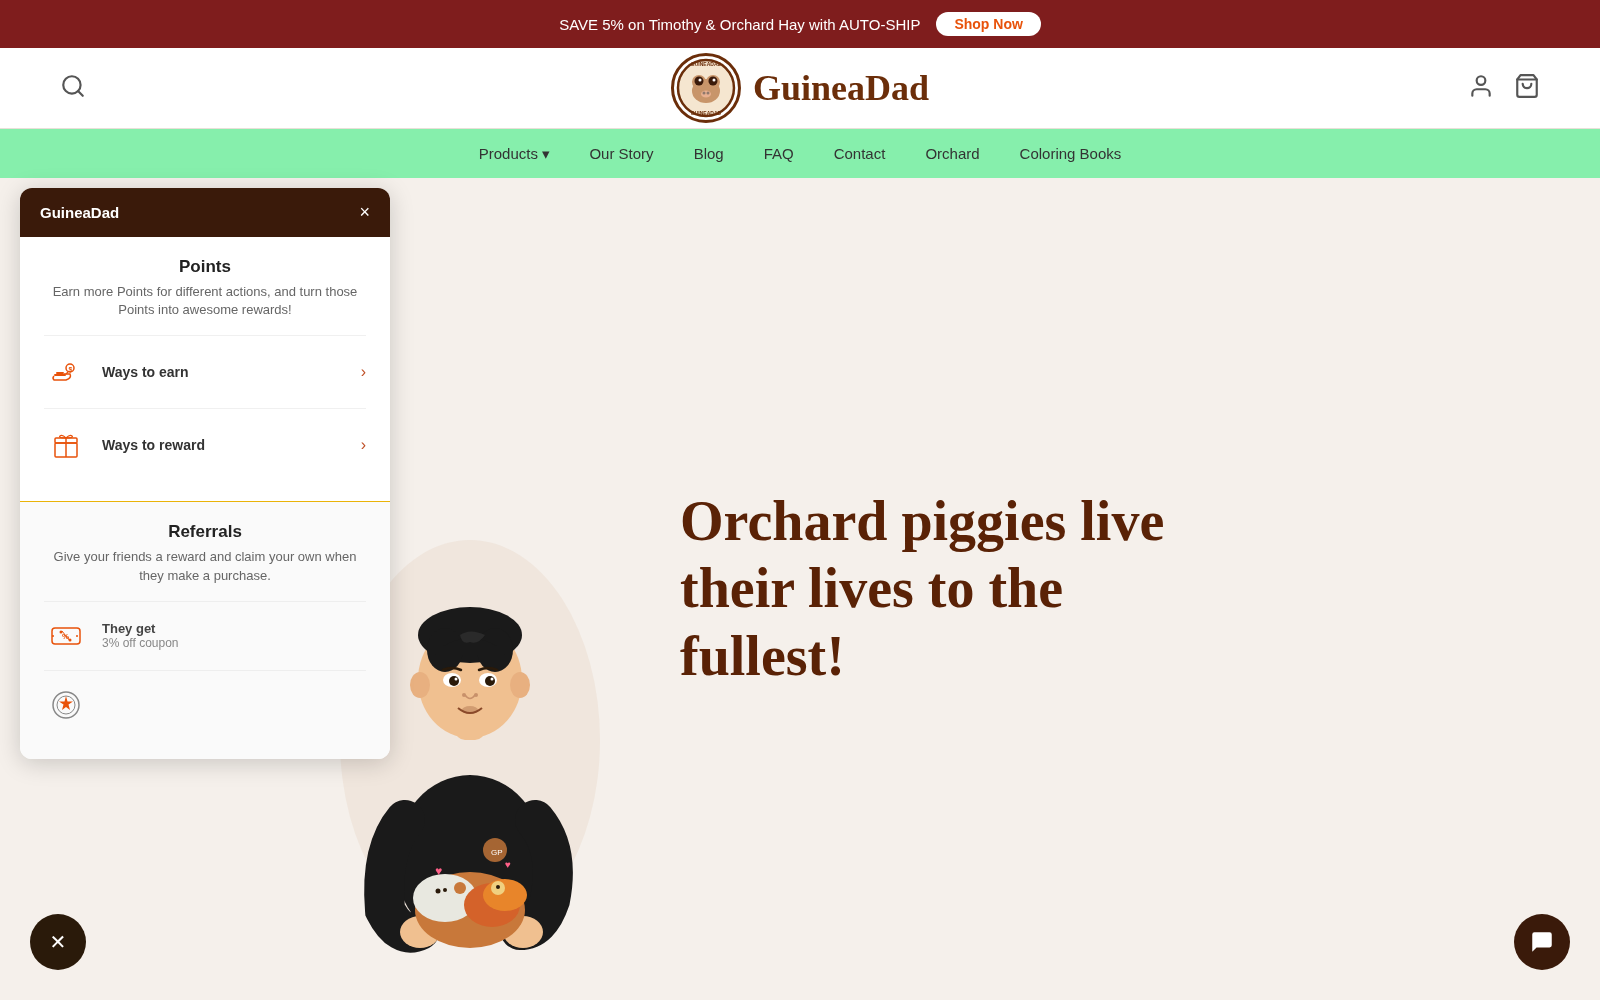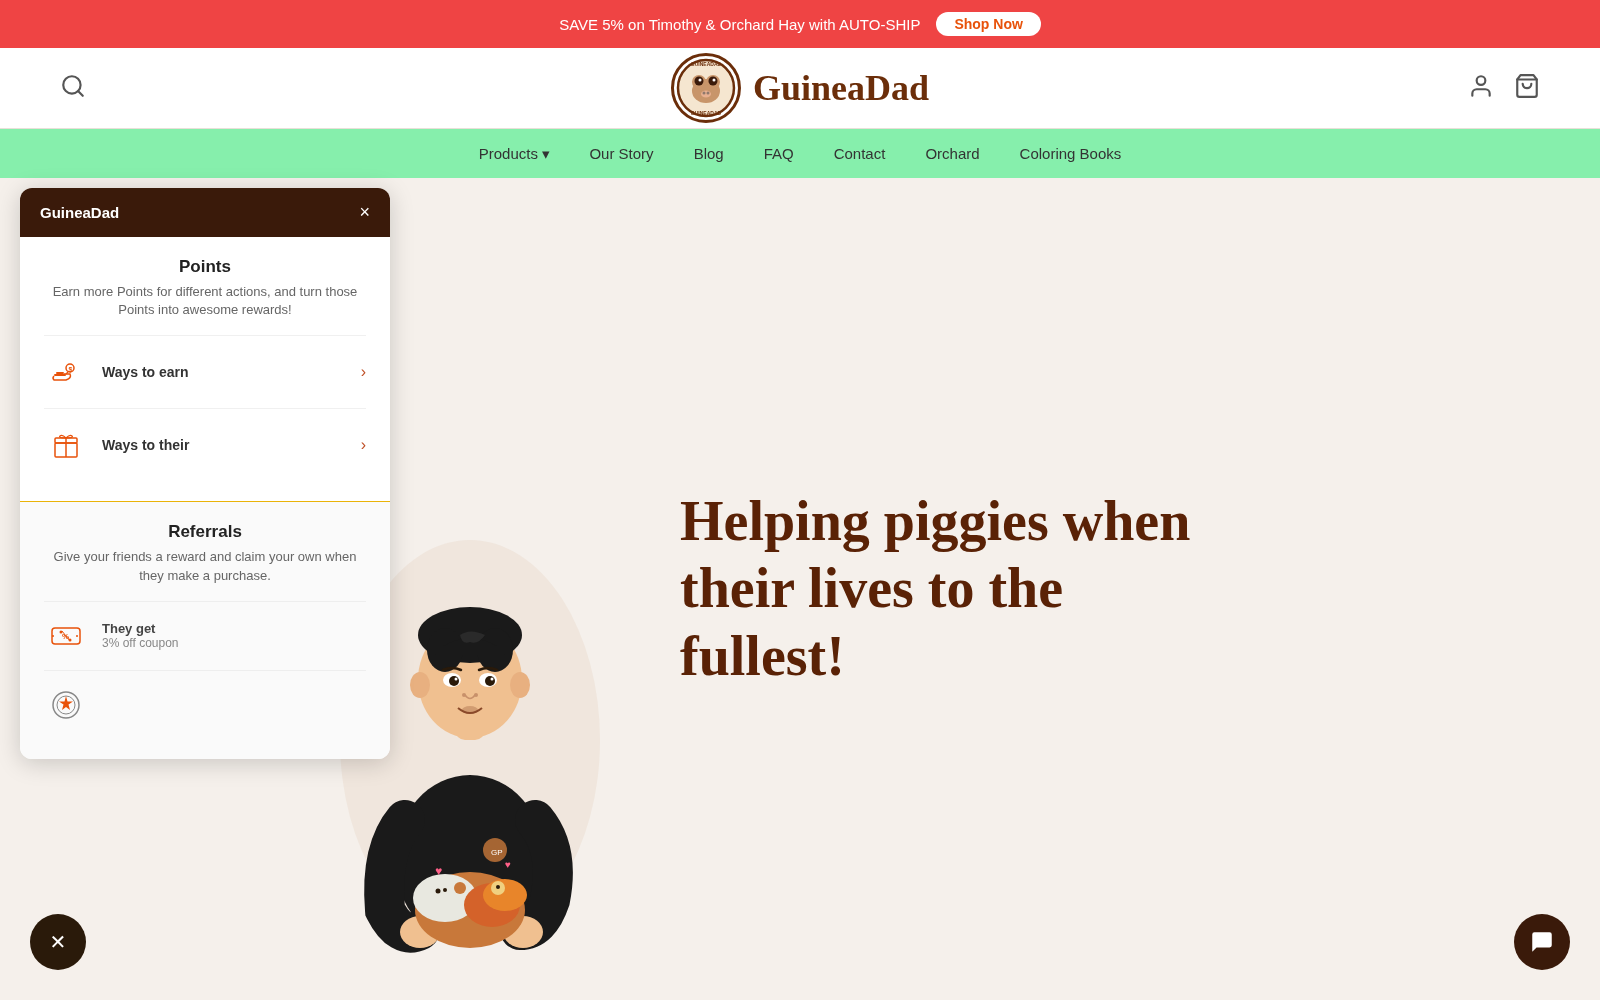--- a/index.html
+++ b/index.html
@@ -1,20 +1,20 @@
 <!DOCTYPE html>
 <html><head>
   <meta charset="utf-8">
   <style>
     * { margin: 0; padding: 0; box-sizing: border-box; }
     body { font-family: -apple-system, BlinkMacSystemFont, 'Segoe UI', sans-serif; background: #f5f0eb; width: 1600px; height: 1000px; overflow: hidden; position: relative; }
 
     
     .top-banner {
-      background: #ef4444;
+      background: #7f1d1d;
       color: white;
       text-align: center;
       padding: 10px 20px;
       font-size: 15px;
       display: flex;
       align-items: center;
       justify-content: center;
       gap: 16px;
       height: 48px;
     }
@@ -387,21 +387,21 @@
           <div class="earn-icon">
 
             <svg width="30" height="30" viewBox="0 0 30 30" fill="none">
               <rect x="4" y="13" width="22" height="14" rx="1" stroke="#e8520a" stroke-width="1.5" fill="none"></rect>
               <rect x="4" y="8" width="22" height="5" rx="1" stroke="#e8520a" stroke-width="1.5" fill="none"></rect>
               <line x1="15" y1="8" x2="15" y2="27" stroke="#e8520a" stroke-width="1.5"></line>
               <path d="M15 8 Q11 4 9 6 Q7 8 15 8" stroke="#e8520a" stroke-width="1.2" fill="none"></path>
               <path d="M15 8 Q19 4 21 6 Q23 8 15 8" stroke="#e8520a" stroke-width="1.2" fill="none"></path>
             </svg>
           </div>
-          <span class="earn-label">Ways to their</span>
+          <span class="earn-label">Ways to reward</span>
           <span class="earn-arrow">›</span>
         </div>
       </div>
 
       <div class="referrals-section">
         <div class="section-title">Referrals</div>
         <div class="section-desc">Give your friends a reward and claim your own when they make a purchase.</div>
 
         <div class="referral-item">
           <div class="referral-icon">
@@ -500,21 +500,21 @@
       <text x="105" y="395" font-size="12" fill="#ff6088">♥</text>
       <text x="175" y="388" font-size="10" fill="#ff6088">♥</text>
 
       <circle cx="165" cy="370" r="12" fill="#c8783a" opacity="0.8"></circle>
       <text x="161" y="375" font-size="8" fill="white">GP</text>
     </svg>
   </div>
 
   <div class="hero-text" style="margin-left: 600px;">
     <h1 class="hero-heading">
-      <span>Helping piggies when</span><br>
+      <span>Orchard piggies live</span><br>
       <span>their lives to the</span><br>
       <span>fullest!</span>
     </h1>
   </div>
 </div>
 
 <button class="bottom-close-btn">✕</button>
 
 <button class="chat-btn">
   <svg width="26" height="26" viewBox="0 0 24 24" fill="white">

